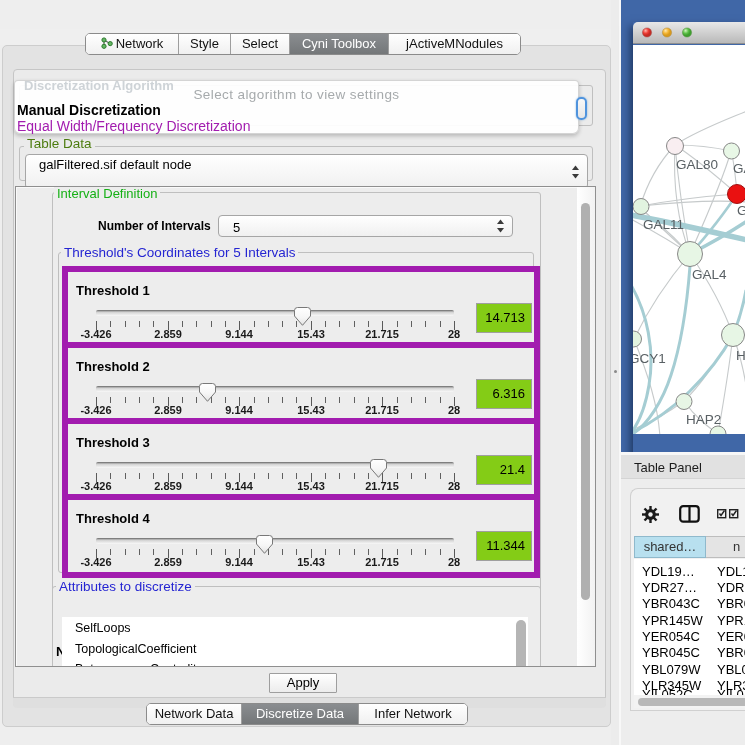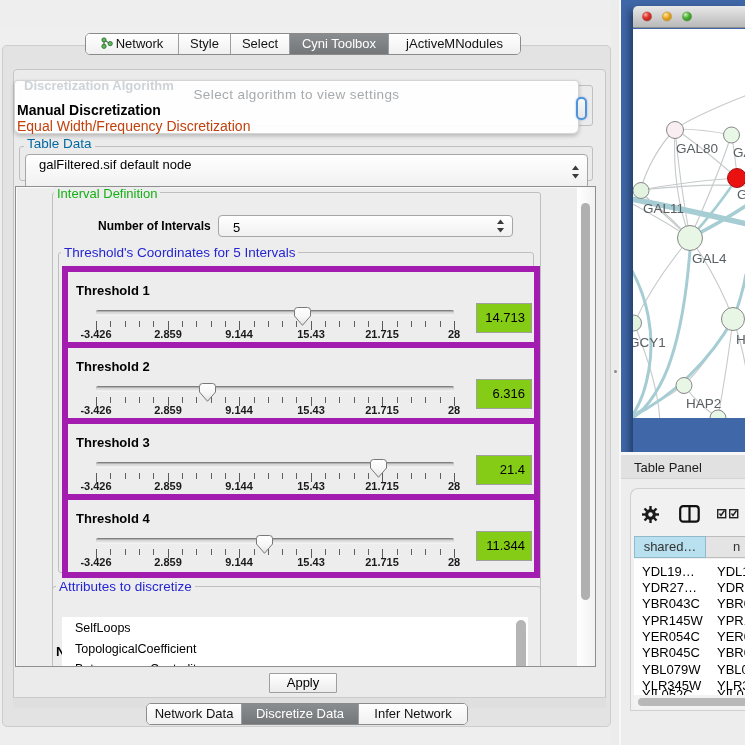--- a/index.html
+++ b/index.html
@@ -44,24 +44,24 @@
 
 .nlist{position:absolute;background:#fff;font-size:12.5px;color:#000;}
 .nlist .li{position:absolute;left:13px;white-space:nowrap;}
 .nlist .lsb{position:absolute;right:2px;top:3px;width:10px;height:200px;background:#b5b5b5;border-radius:5px;}
 
 .btn{position:absolute;background:linear-gradient(#ffffff,#ececec);border:1px solid #9e9e9e;border-radius:1px;font-size:13px;text-align:center;}
 
 .popup{position:absolute;left:14px;top:80px;width:563px;height:52px;background:rgba(255,255,255,0.94);border:1px solid rgba(170,170,170,0.5);border-radius:4px 4px 6px 6px;box-shadow:0 2px 4px rgba(0,0,0,0.22);z-index:30;}
 .popup .p1{position:absolute;left:0;right:0;top:6px;text-align:center;font-size:13.5px;color:#a6aaac;letter-spacing:0.4px;}
 .popup .p2{position:absolute;left:2px;top:21px;font-size:14px;font-weight:bold;color:#000;}
-.popup .p3{position:absolute;left:2px;top:37px;font-size:14px;color:#c2410c;}
+.popup .p3{position:absolute;left:2px;top:37px;font-size:14px;color:#a21caf;}
 
 .bluepanel{position:absolute;left:621px;top:0;width:124px;height:452px;background:#4067a7;}
-.netwin{position:absolute;left:633px;top:6px;width:112px;height:524px;box-shadow:-3px 4px 8px rgba(8,20,48,0.55);}
+.netwin{position:absolute;left:633px;top:22px;width:112px;height:524px;box-shadow:-3px 4px 8px rgba(8,20,48,0.55);}
 .nettitle{position:absolute;left:0;top:0;width:112px;height:21px;background:linear-gradient(#e8e8e8,#b9b9b9);border-bottom:1px solid #8f8f8f;border-top-left-radius:5px;}
 .netcanvas{position:absolute;left:0;top:23px;width:112px;height:389px;background:#fff;}
 .tpbar{position:absolute;left:621px;top:455px;width:124px;height:24px;background:#e1e1e1;border-bottom:1px solid #d4d4d4;box-sizing:border-box;}
 .tpbar .t{position:absolute;left:13px;top:5px;font-size:13px;color:#1c1c1c;}
 .rbottom{position:absolute;left:621px;top:479px;width:124px;height:266px;background:#ededed;}
 .tpanel{position:absolute;left:630px;top:488px;width:130px;height:221px;background:#f1f1f1;border-radius:8px 0 0 0;border:1px solid #d0d0d0;border-right:none;}
 .thead{position:absolute;font-size:13px;color:#333;text-align:center;line-height:20px;}
 .trow{position:absolute;left:8px;font-size:13px;color:#000;}
 </style>
 </head>
@@ -83,21 +83,21 @@
     <div class="tab" style="width:59px;">Select</div>
     <div class="tab sel" style="width:99px;">Cyni Toolbox</div>
     <div class="tab" style="width:131px;">jActiveMNodules</div>
   </div>
 
   <div class="gbox" style="left:19px;top:85px;width:572px;height:39px;"></div>
   <div class="abs" style="left:24px;top:78px;font-size:13px;font-weight:bold;color:#ced3d7;z-index:40;">Discretization Algorithm</div>
   <div class="abs" style="left:576px;top:97px;width:11px;height:23px;box-sizing:border-box;border:2.5px solid #4f93dd;border-radius:5px;background:linear-gradient(#f8f8f8,#e6e6e6);box-shadow:0 0 2px rgba(100,160,220,0.8);z-index:31;"></div>
 
   <div class="gbox" style="left:19px;top:146px;width:572px;height:33px;"></div>
-  <div class="abs" style="left:24px;top:136px;font-size:13.5px;color:#0369a1;background:#ebebeb;padding:0 3px;text-align:center;">Table Data</div>
+  <div class="abs" style="left:24px;top:136px;font-size:13.5px;color:#4d7c0f;background:#ebebeb;padding:0 3px;text-align:center;">Table Data</div>
   <div class="combo" style="left:25px;top:154px;width:563px;height:35px;">
     <div class="ct" style="left:13px;">galFiltered.sif default node</div>
     <div class="ar">
         <svg width="9" height="14">
           <path d="M4.5,0.5 L8,5 L1,5 Z" fill="#3a3a3a"></path>
           <path d="M4.5,13.5 L8,9 L1,9 Z" fill="#3a3a3a"></path>
         </svg>
       </div>
   </div>
 

